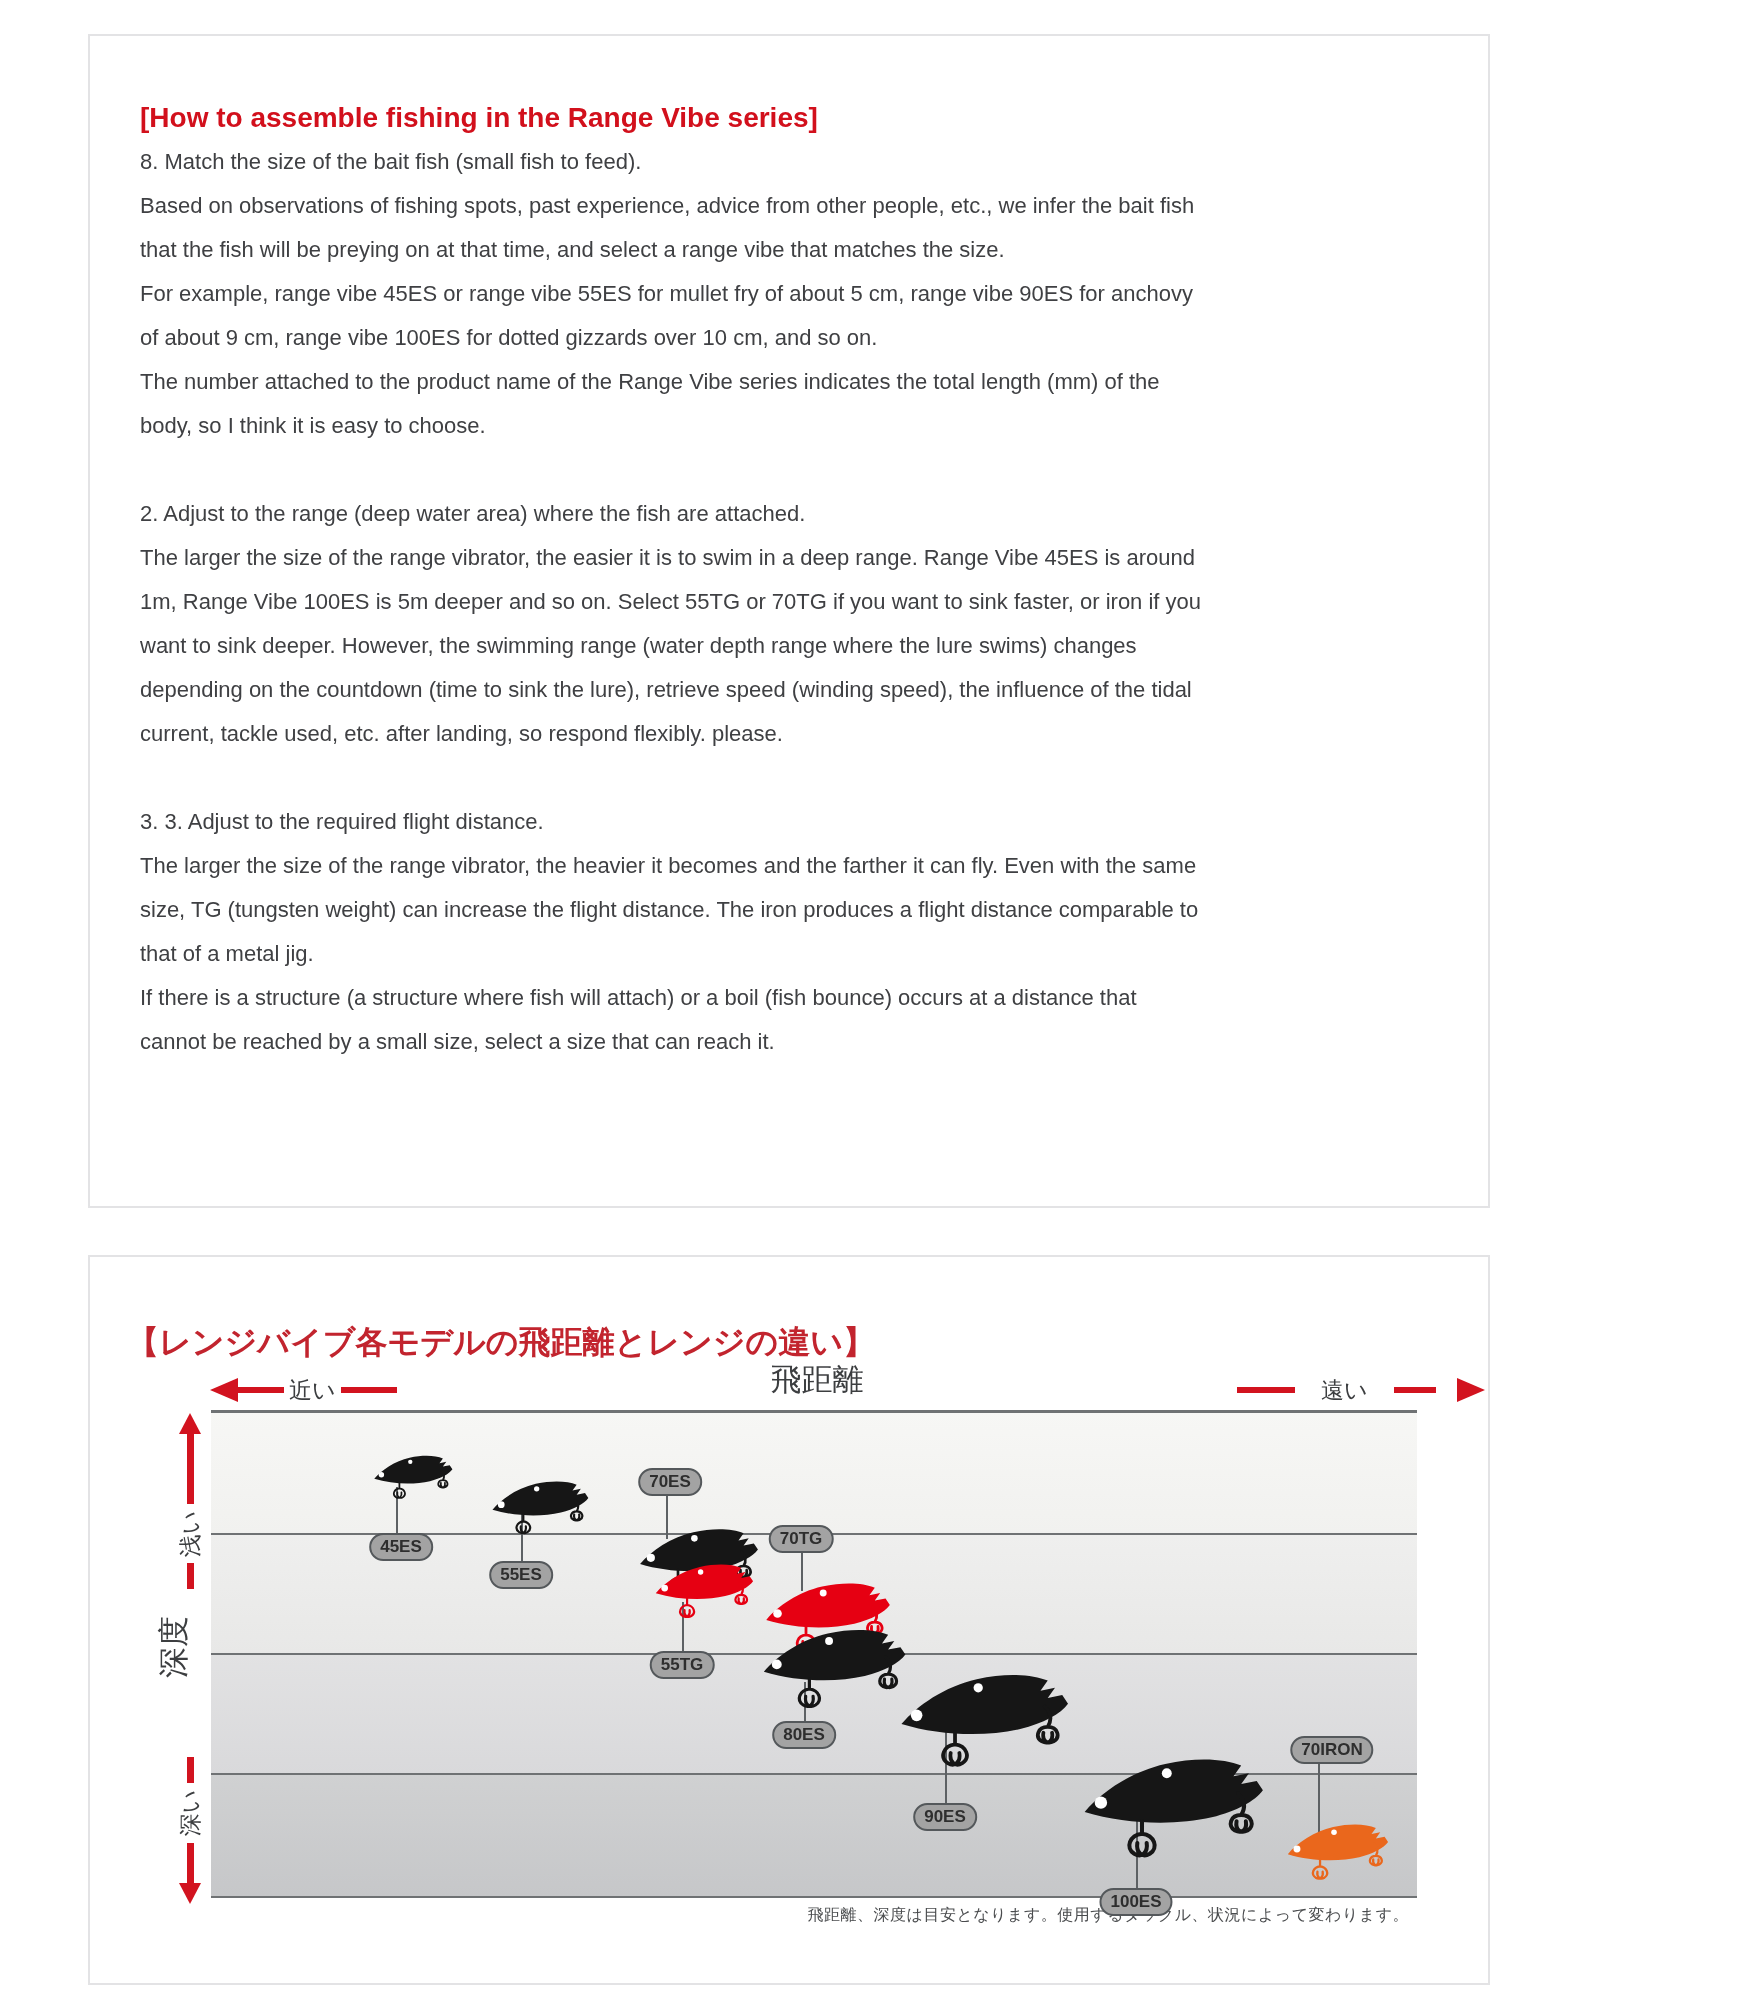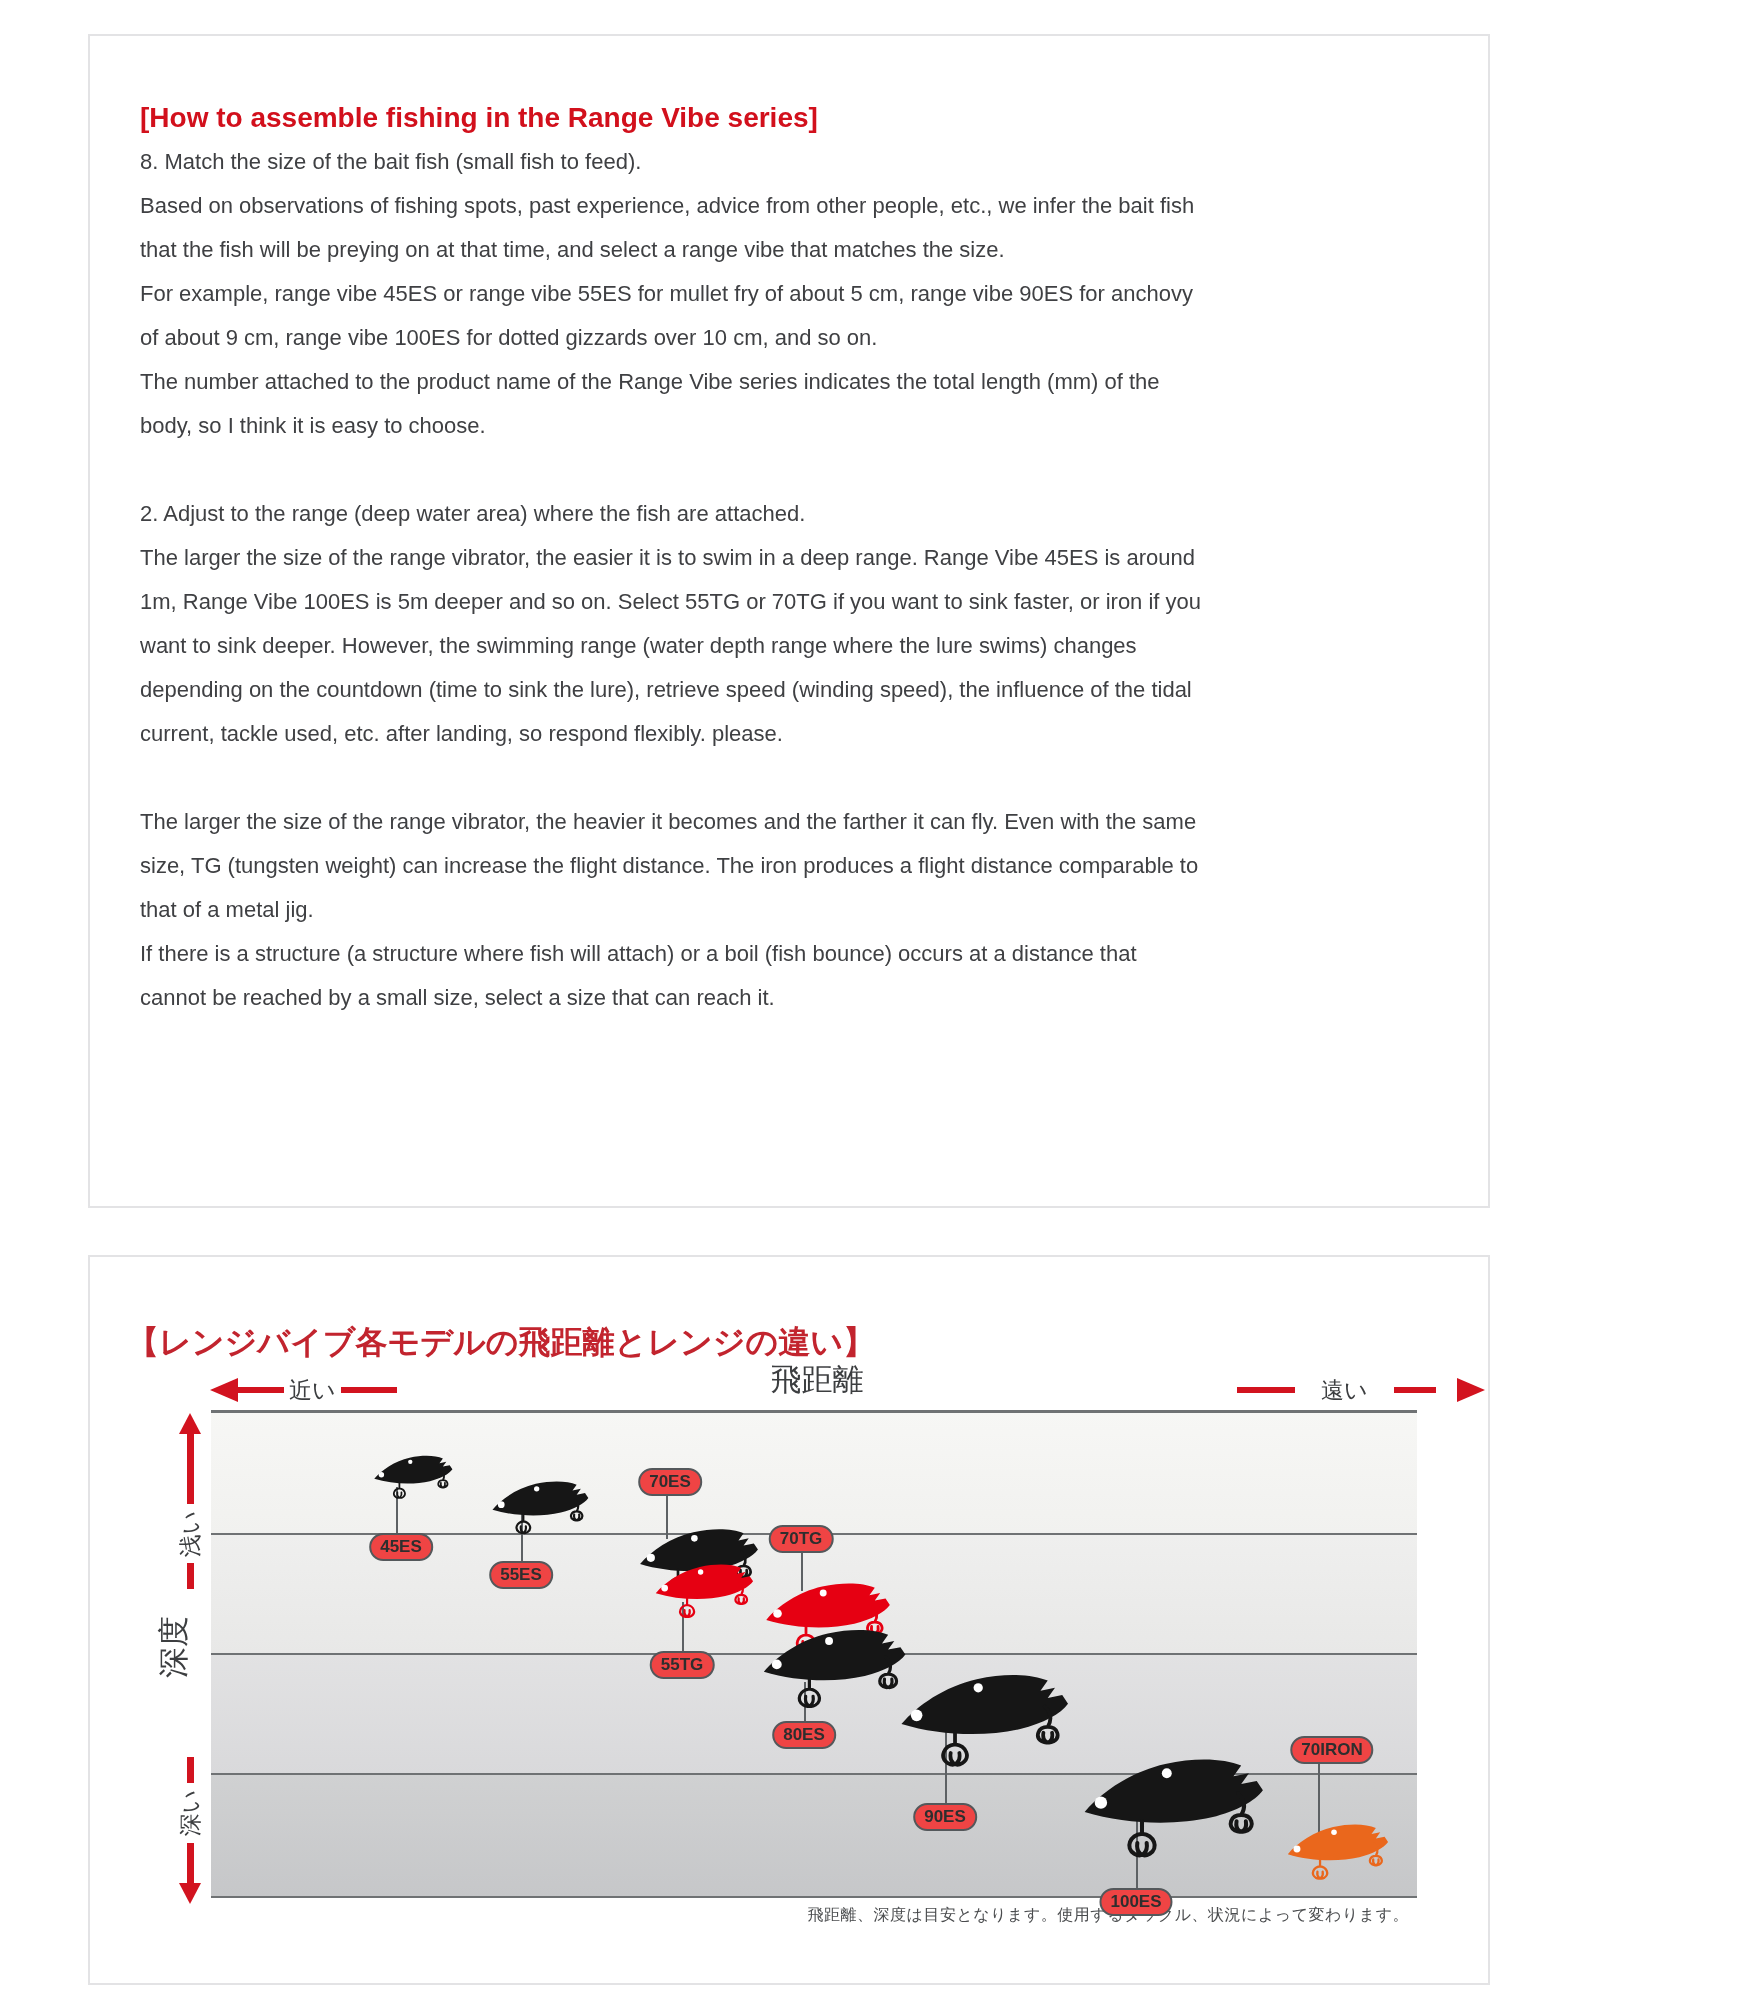--- a/index.html
+++ b/index.html
@@ -32,21 +32,21 @@
   .v-shaft{position:absolute;width:7px;background:#d2131f;}
   .v-head-up{position:absolute;width:0;height:0;border-left:11px solid transparent;
              border-right:11px solid transparent;border-bottom:21px solid #d2131f;}
   .v-head-down{position:absolute;width:0;height:0;border-left:11px solid transparent;
                border-right:11px solid transparent;border-top:21px solid #d2131f;}
   .v-label{position:absolute;font-size:23px;color:#3c3e40;white-space:nowrap;
            transform:translate(-50%,-50%) rotate(-90deg);}
   .yaxis-title{position:absolute;font-size:31px;color:#3c3e40;white-space:nowrap;
                transform:translate(-50%,-50%) rotate(-90deg);}
   .connector{position:absolute;width:2px;background:#5d6164;}
-  .lure-label{position:absolute;transform:translate(-50%,-50%);background:#ef4444;
+  .lure-label{position:absolute;transform:translate(-50%,-50%);background:#a3a3a3;
               border:2px solid #54585b;border-radius:14px;padding:1px 9px;
               font-size:17px;font-weight:bold;color:#2e2e2e;white-space:nowrap;line-height:22px;
               z-index:6;}
   .lure-svg{position:absolute;z-index:5;}
   .dg-caption{position:absolute;font-size:16px;color:#4a4c4e;white-space:nowrap;letter-spacing:0.5px;}
 </style>
 </head>
 <body>
 
 <div class="page">
@@ -58,20 +58,21 @@
           <span class="tline">8. Match the size of the bait fish (small fish to feed).</span>
           <span class="tline">Based on observations of fishing spots, past experience, advice from other people, etc., we infer the bait fish that the fish will be preying on at that time, and select a range vibe that matches the size.</span>
           <span class="tline">For example, range vibe 45ES or range vibe 55ES for mullet fry of about 5 cm, range vibe 90ES for anchovy of about 9 cm, range vibe 100ES for dotted gizzards over 10 cm, and so on.</span>
           <span class="tline">The number attached to the product name of the Range Vibe series indicates the total length (mm) of the body, so I think it is easy to choose.</span>
         </div>
         <div class="para">
           <span class="tline">2. Adjust to the range (deep water area) where the fish are attached.</span>
           <span class="tline">The larger the size of the range vibrator, the easier it is to swim in a deep range. Range Vibe 45ES is around 1m, Range Vibe 100ES is 5m deeper and so on. Select 55TG or 70TG if you want to sink faster, or iron if you want to sink deeper. However, the swimming range (water depth range where the lure swims) changes depending on the countdown (time to sink the lure), retrieve speed (winding speed), the influence of the tidal current, tackle used, etc. after landing, so respond flexibly. please.</span>
         </div>
         <div class="para">
+          <span class="tline">3. 3. Adjust to the required flight distance.</span>
           <span class="tline">The larger the size of the range vibrator, the heavier it becomes and the farther it can fly. Even with the same size, TG (tungsten weight) can increase the flight distance. The iron produces a flight distance comparable to that of a metal jig.</span>
           <span class="tline">If there is a structure (a structure where fish will attach) or a boil (fish bounce) occurs at a distance that cannot be reached by a small size, select a size that can reach it.</span>
         </div>
       </div>
   </div>
 
   <div class="card" id="diagram-card">
 
     <div class="abs dg-title" style="left: 37px; top: 64px; color: rgb(194, 36, 46);">【レンジバイブ各モデルの飛距離とレンジの違い】</div>
 

